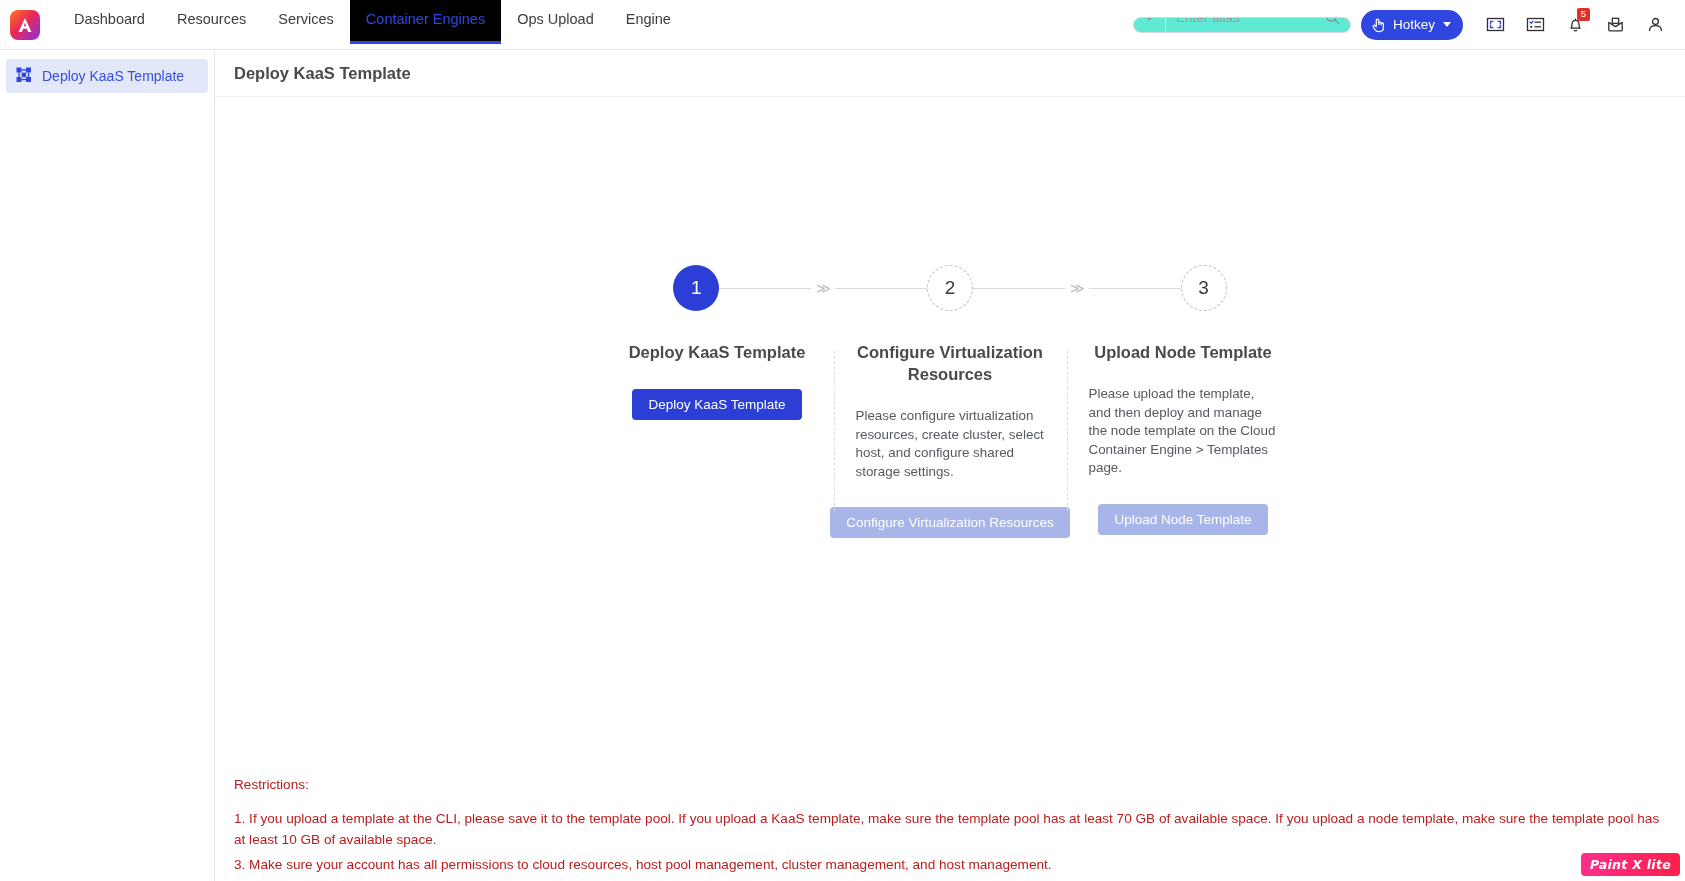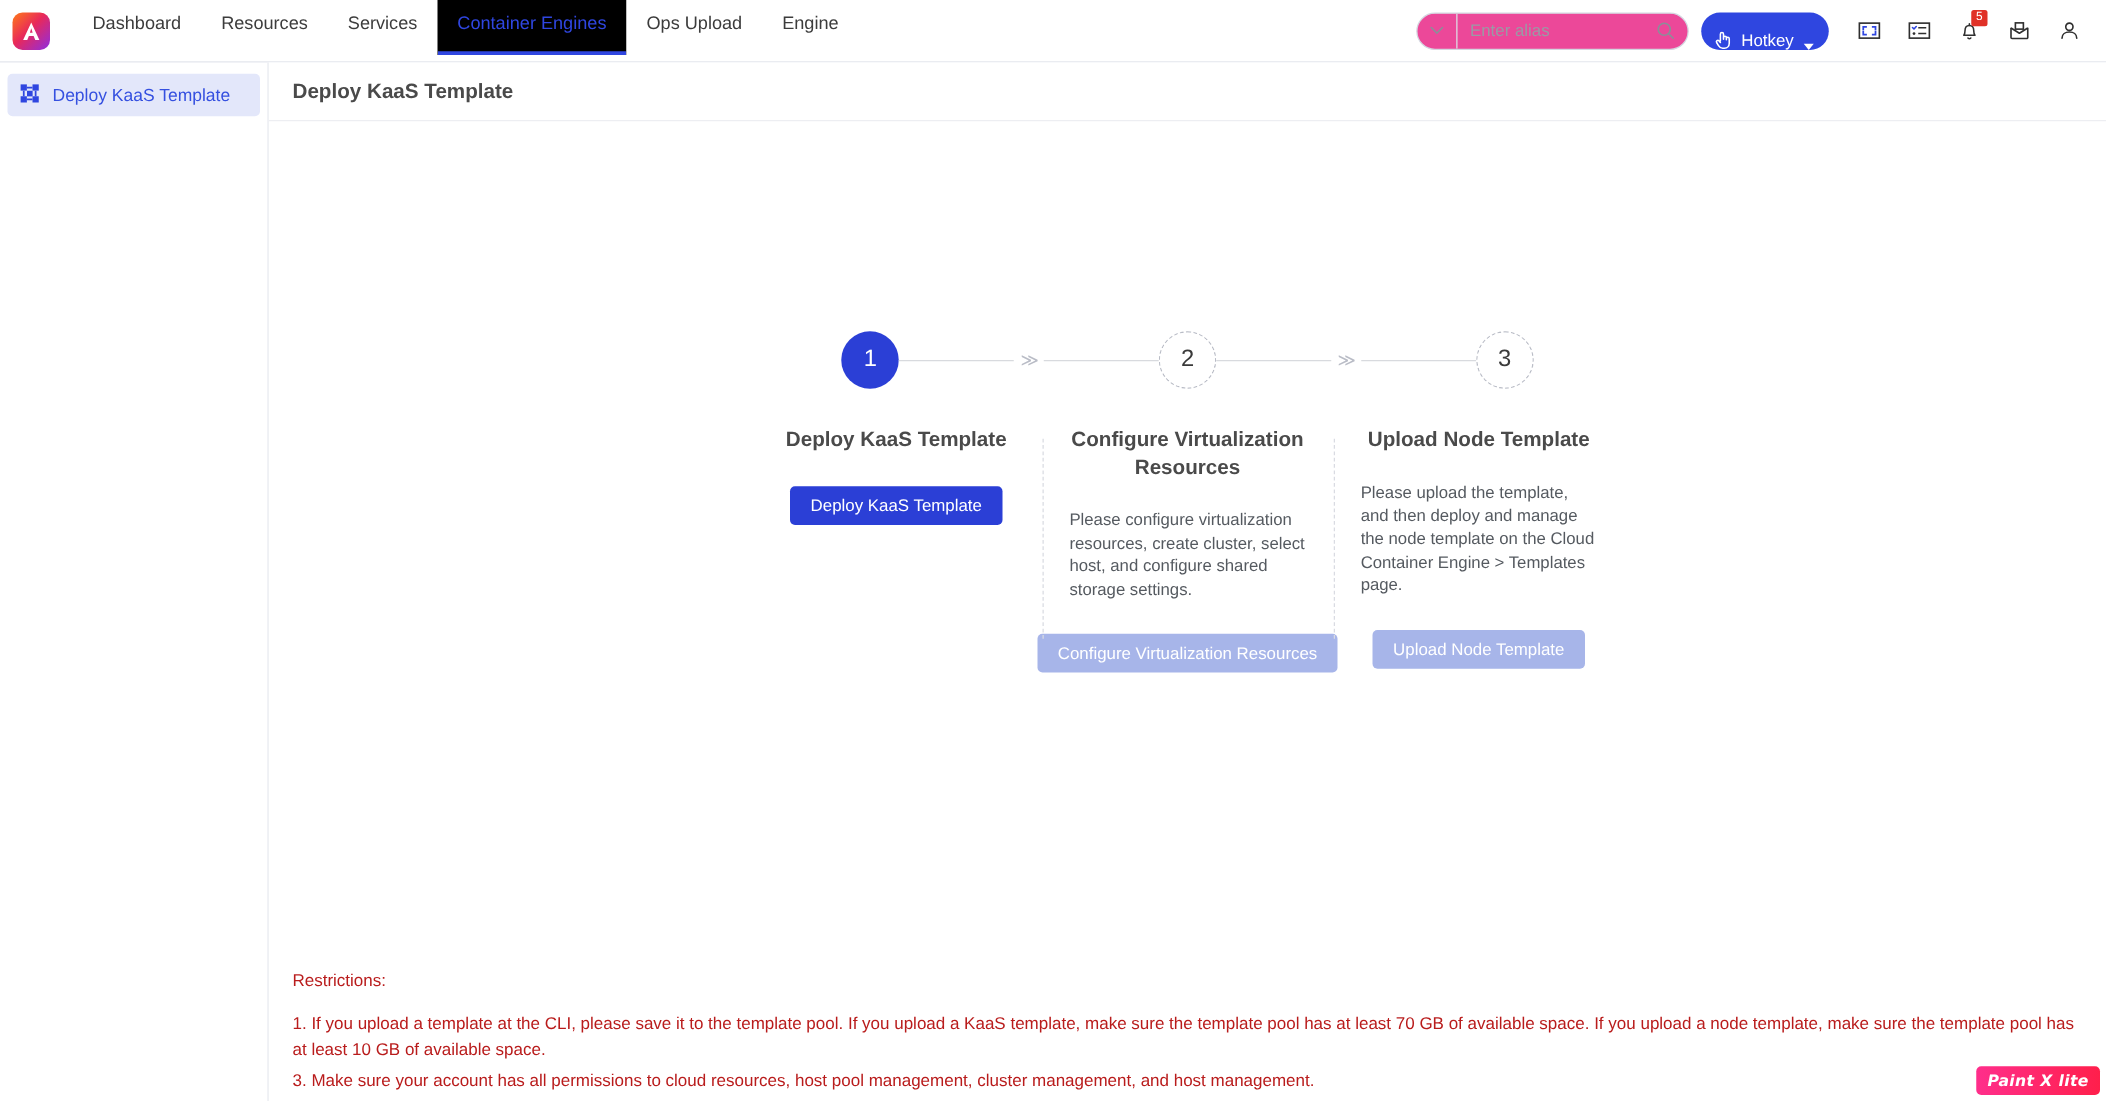--- a/index.html
+++ b/index.html
@@ -54,24 +54,24 @@
   .topbar-right {
     margin-left: auto;
     display: flex;
     align-items: center;
     padding-right: 10px;
     gap: 0px;
   }
 
   .search-wrap {
     display: flex; align-items: flex-end;
-    height: 30px;
+    height: 16px;
     border: 1px solid #d4d6e0;
     border-radius: 15px;
-    background: #ec4899;
+    background: #5eead4;
     overflow: hidden;
     margin-right: 10px;
   }
   .search-caret {
     width: 32px; height: 28px;
     display: flex; align-items: center; justify-content: center;
     border-right: 1px solid #dcdee6;
     cursor: pointer;
   }
   .search-input {
@@ -85,21 +85,21 @@
     background: transparent;
   }
   .search-input::placeholder { color: #9a9aa5; }
   .search-icon-btn {
     width: 34px; height: 28px;
     display: flex; align-items: center; justify-content: center;
     cursor: pointer;
   }
 
   .hotkey-btn {
-    display: flex; align-items: flex-end; gap: 6px;
+    display: flex; align-items: center; gap: 6px;
     height: 30px;
     padding: 0 12px 0 9px;
     border-radius: 15px;
     background: #2f46e0;
     color: #fff;
     font-size: 13.5px;
     cursor: pointer;
     white-space: nowrap;
     margin-right: 12px;
   }

